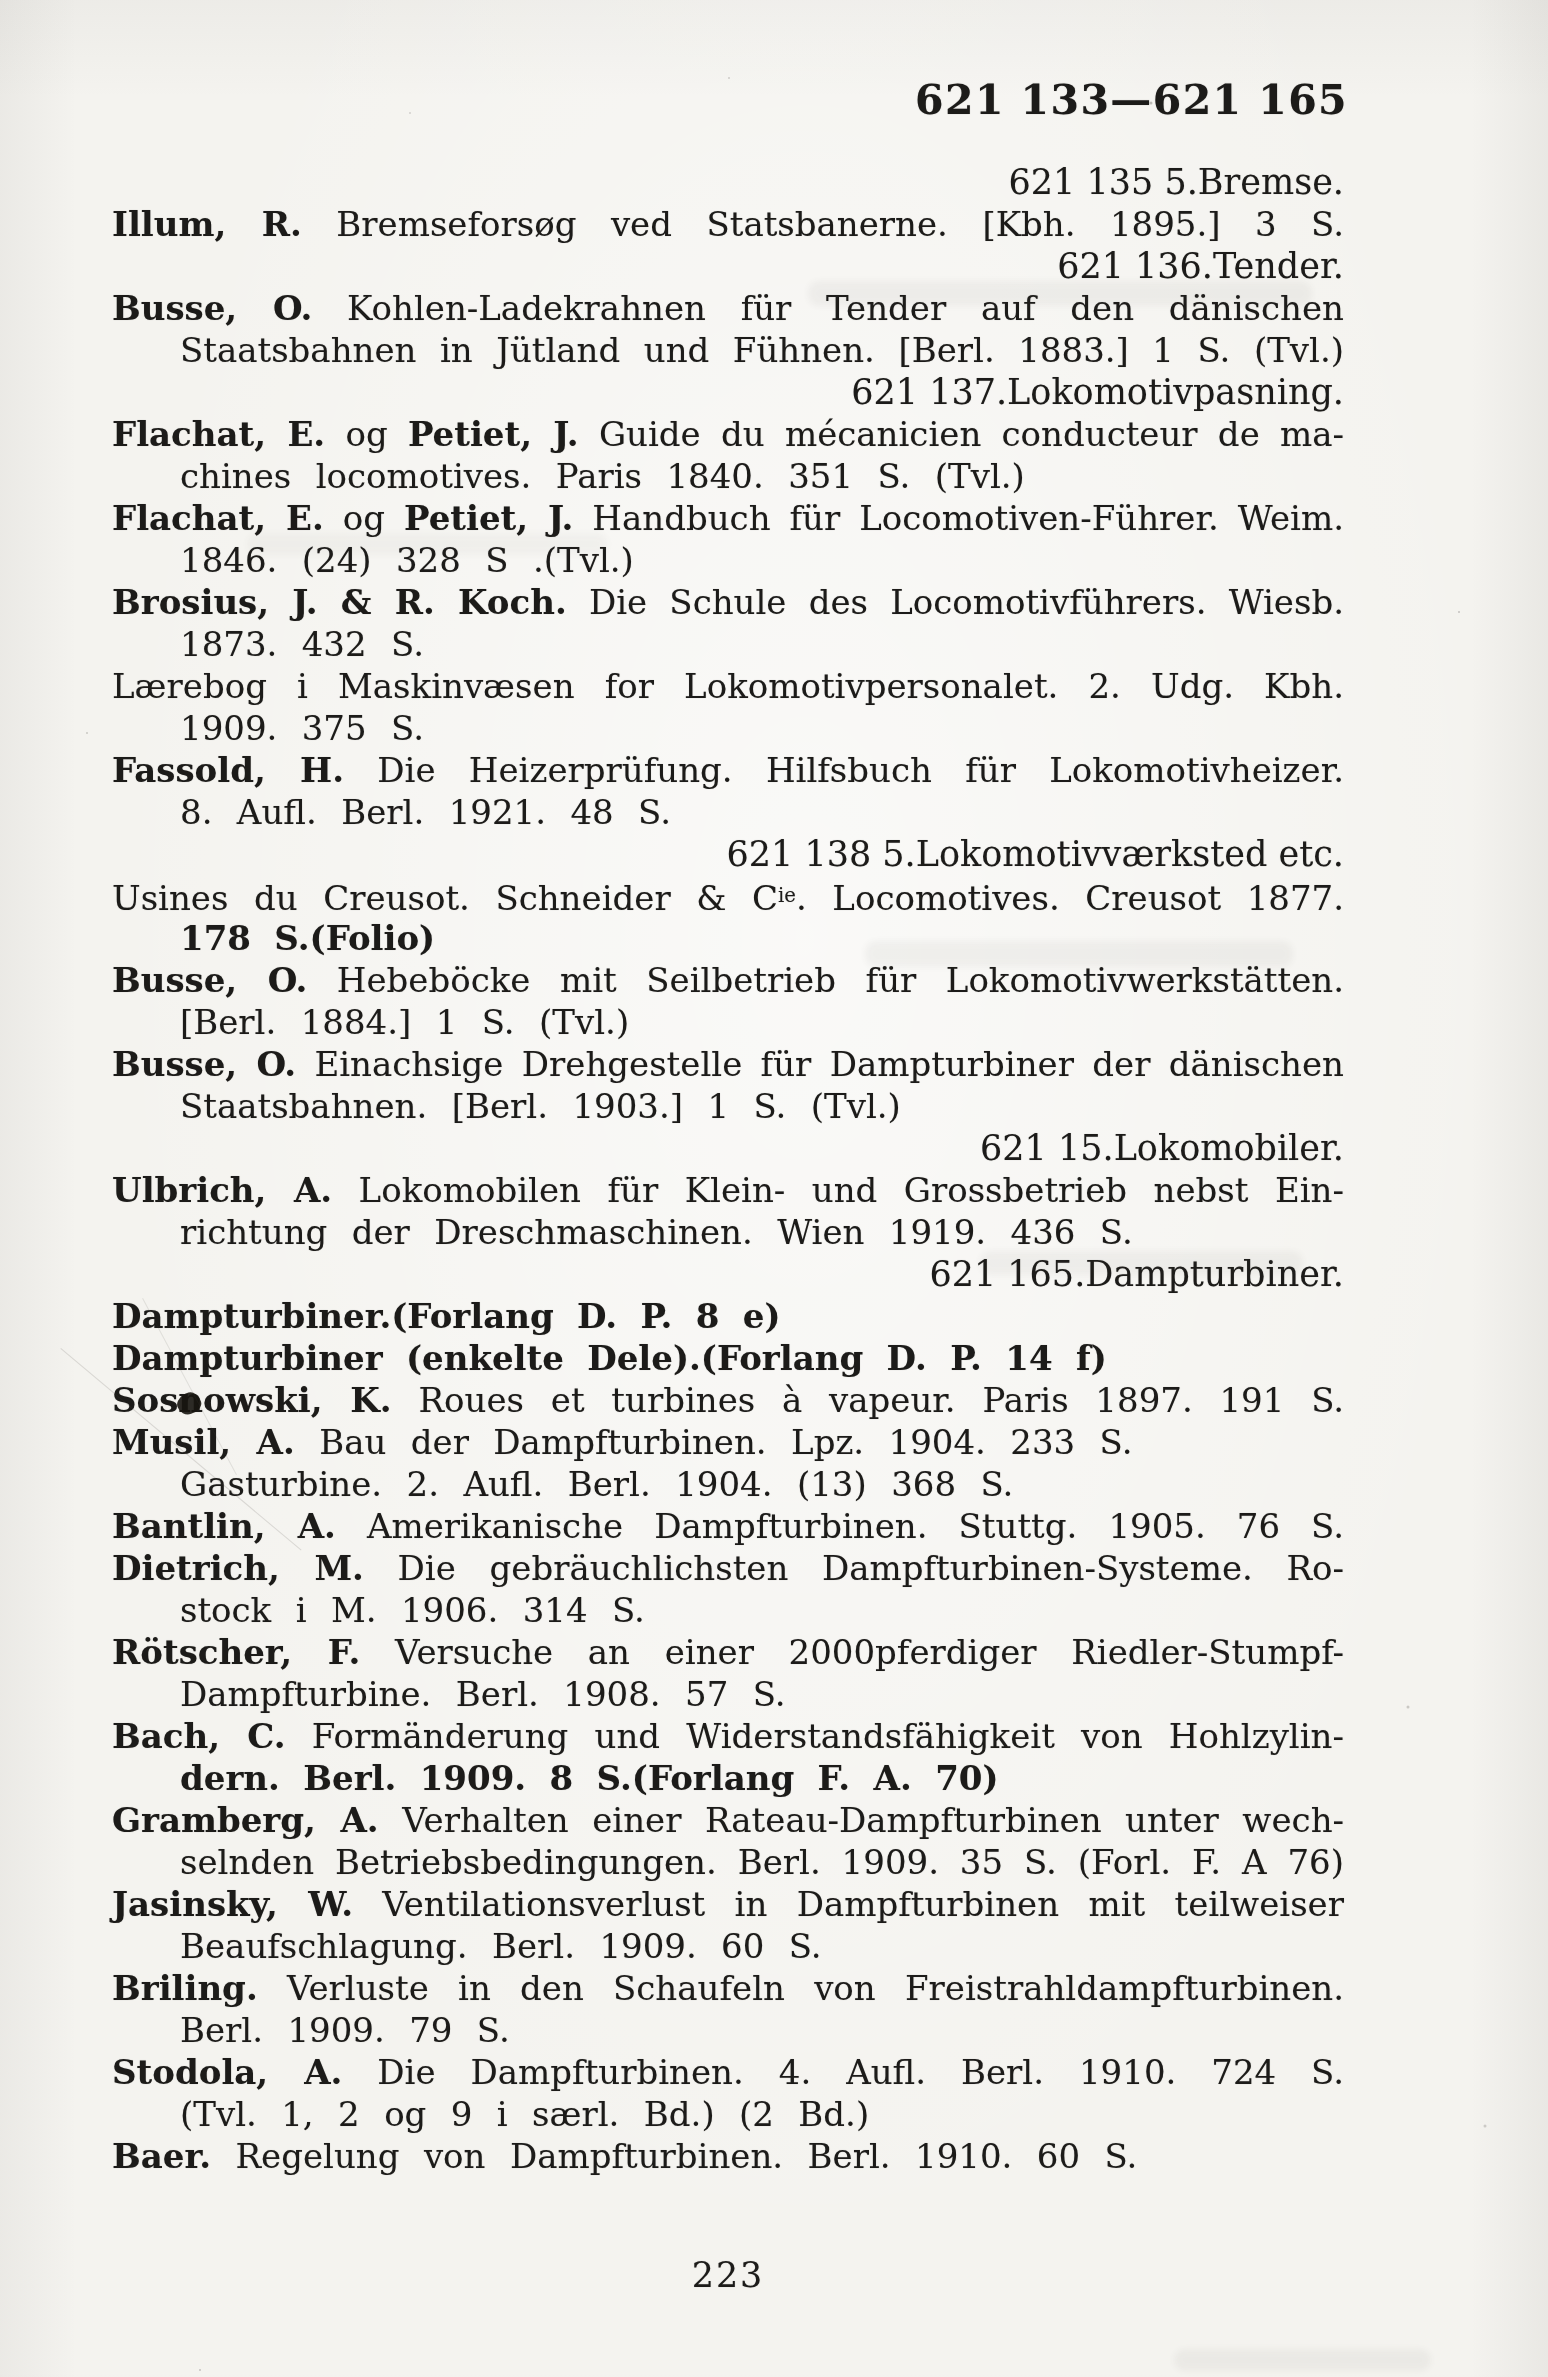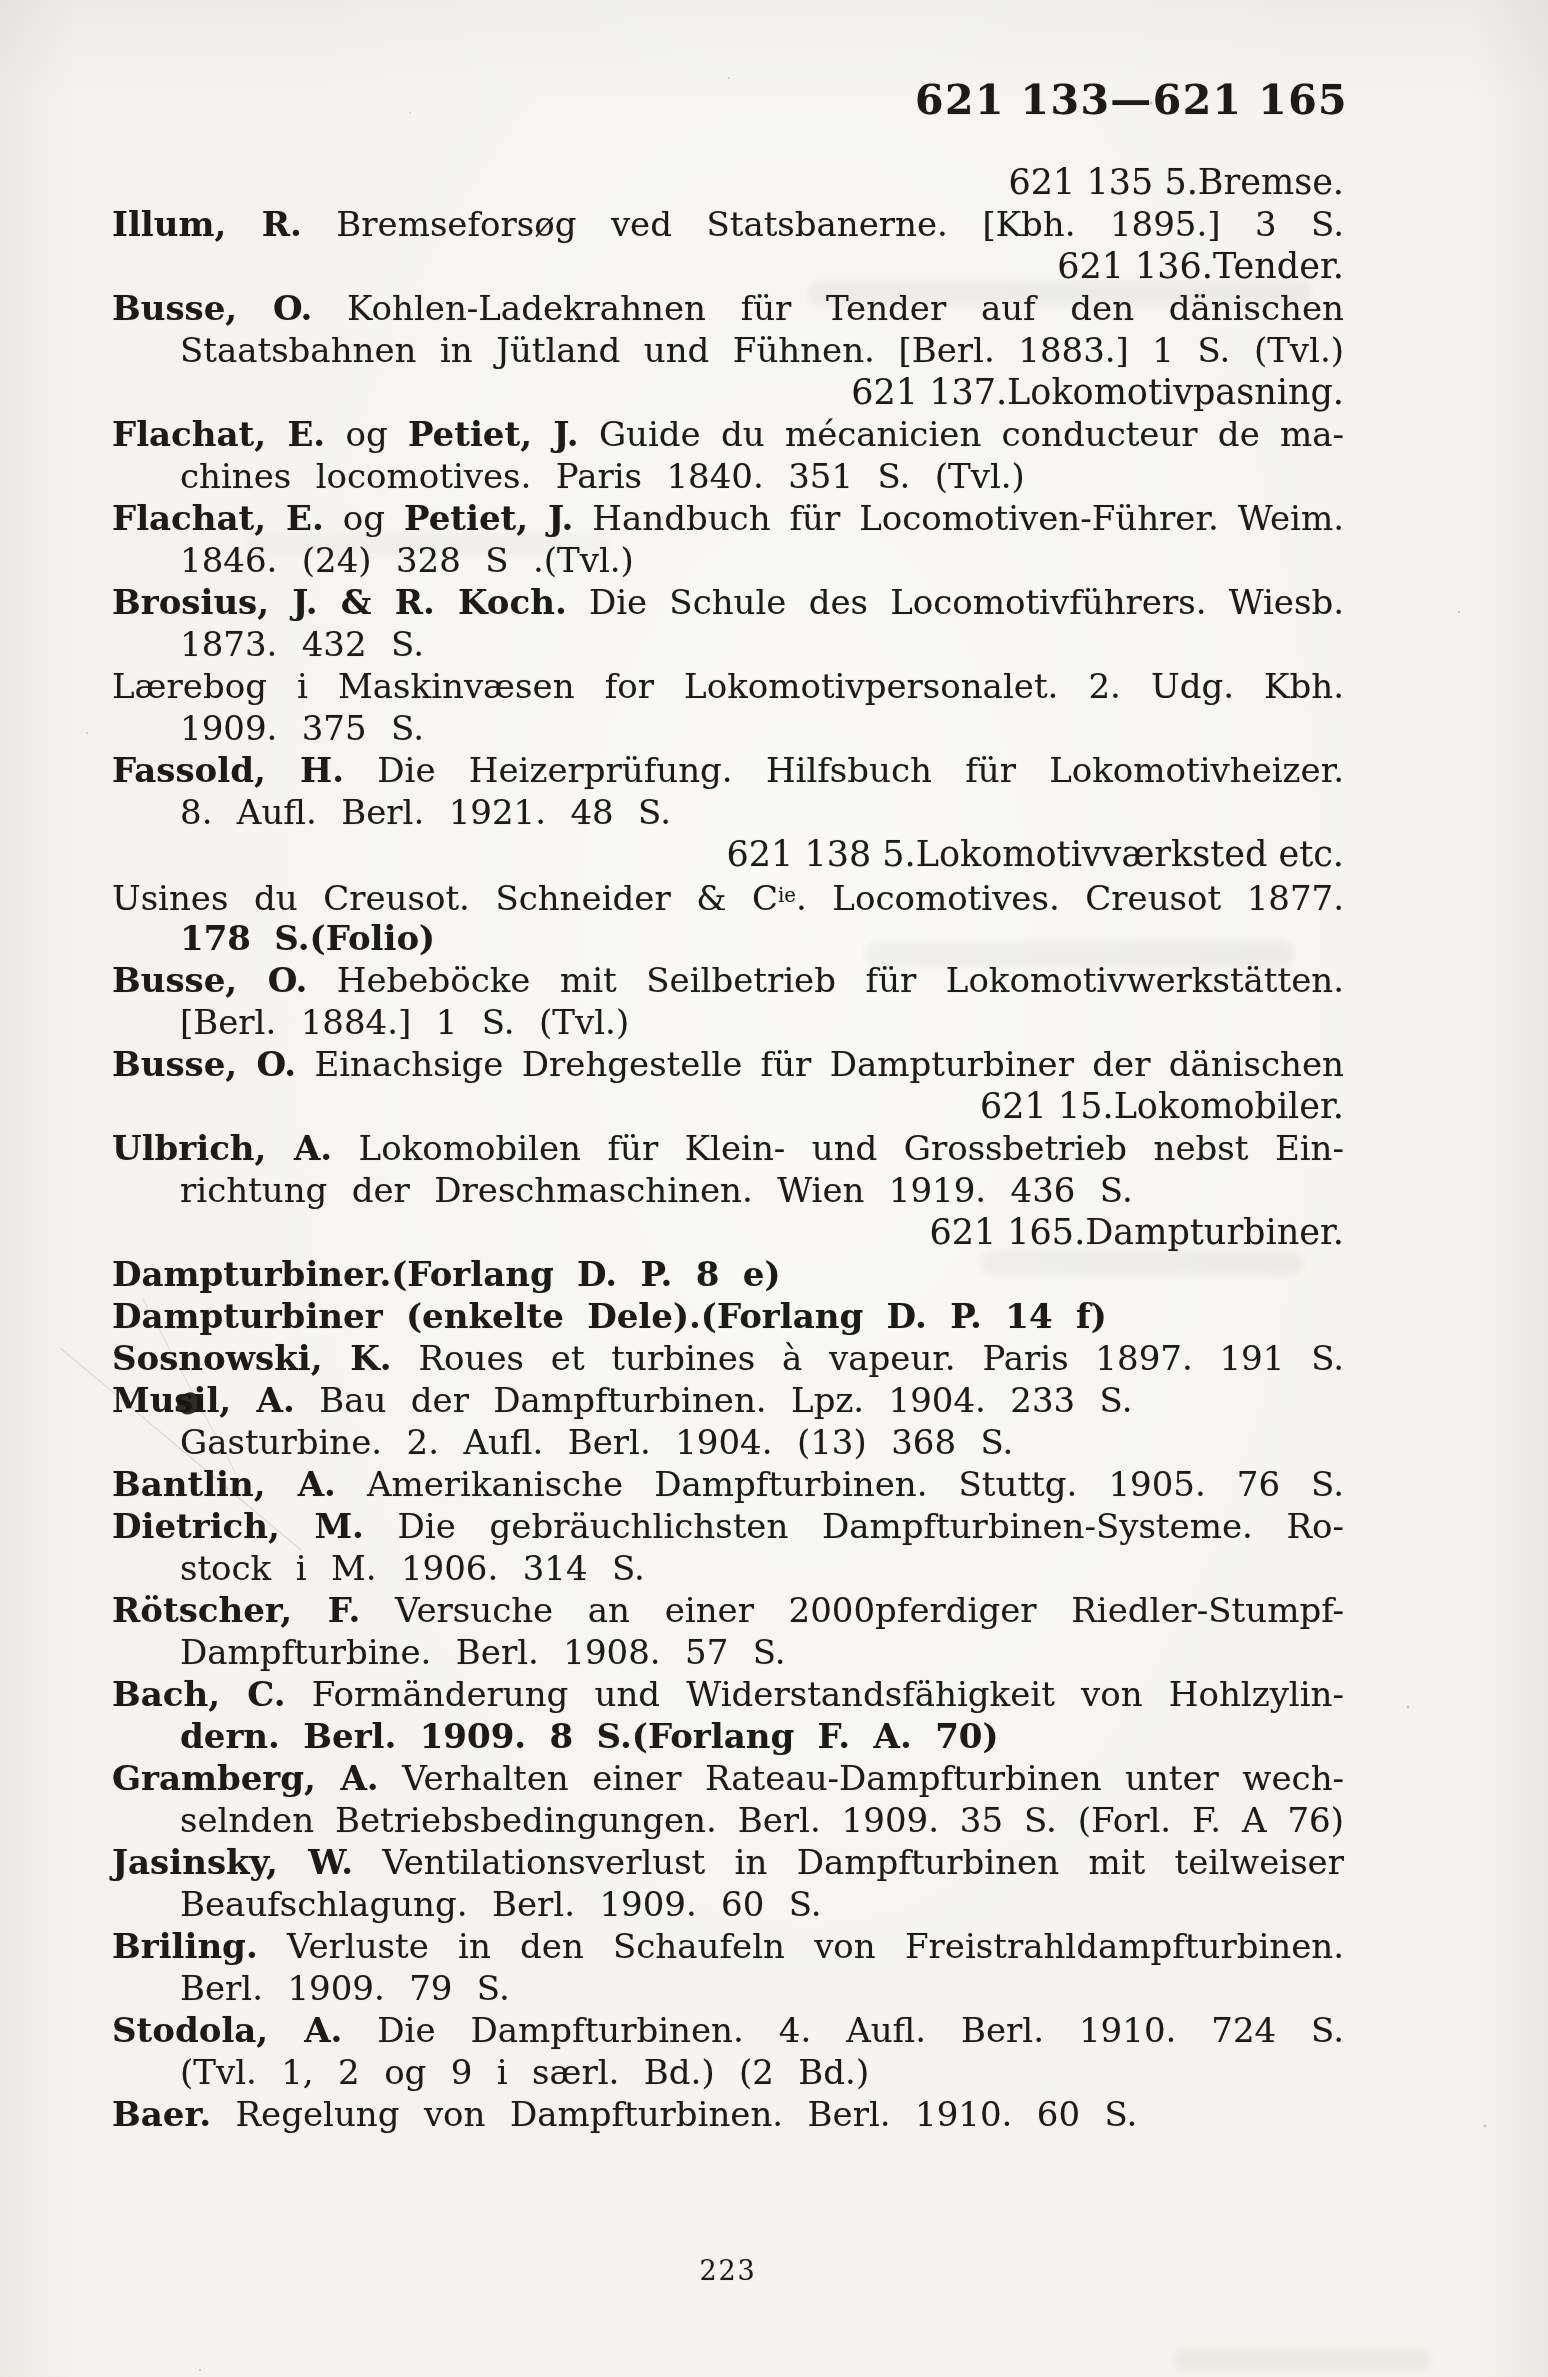--- a/index.html
+++ b/index.html
@@ -24,21 +24,21 @@
   .row { height:42px; line-height:42px; white-space:nowrap; text-shadow:0 0 1px rgba(25,24,22,0.28); }
   .sec { display:flex; justify-content:flex-end; font-weight:normal; font-size:35px;margin-left:42px; }
   .line { font-size:34px; word-spacing:0.40em; }
   .line .b { font-weight:bold; }
   .line.just { text-align:justify; text-align-last:justify; word-spacing:normal; }
   .line.indent { padding-left:68px; }
   .line.has-right { display:flex; justify-content:flex-start; word-spacing:0.34em;font-weight:bold; }
   .sup { font-size:0.58em; vertical-align:0.42em; }
   .page-number {
     position:absolute; top:2255px; left:112px; width:1232px;
-    text-align:center; font-size:27px; letter-spacing:1.9px;
+    text-align:center; font-size:35px; letter-spacing:1.9px;
     text-shadow:0 0 1px rgba(25,24,22,0.3);
   }
   .ink-blot {
     position:absolute; left:177px; top:1393px; width:24px; height:21px;
     background:#17150f; opacity:0.9;
     border-radius:62% 38% 55% 45% / 48% 60% 40% 52%;
     transform:rotate(-18deg);
   }
   .crease {
     position:absolute; left:61px; top:1348px; width:314px; height:1.4px;
@@ -104,20 +104,21 @@
         <span>Lokomotivværksted etc.</span>
       </div>
       <div class="row line just"><span class="line-left"><span class="r">Usines du Creusot. Schneider &amp; C</span><span class="r sup">ie</span><span class="r">. Locomotives. Creusot 1877.</span></span></div>
       <div class="row line indent has-right">
         <span class="line-left"><span class="r">178 S.</span></span>
         <span class="line-right">(Folio)</span>
       </div>
       <div class="row line just"><span class="line-left"><span class="b">Busse, O.</span> <span class="r">Hebeböcke mit Seilbetrieb für Lokomotivwerkstätten.</span></span></div>
       <div class="row line indent"><span class="line-left"><span class="r">[Berl. 1884.] 1 S. (Tvl.)</span></span></div>
       <div class="row line just"><span class="line-left"><span class="b">Busse, O.</span> <span class="r">Einachsige Drehgestelle für Dampturbiner der dänischen</span></span></div>
+      <div class="row line indent"><span class="line-left"><span class="r">Staatsbahnen. [Berl. 1903.] 1 S. (Tvl.)</span></span></div>
       <div class="row sec">
         <span>621 15.</span>
         <span>Lokomobiler.</span>
       </div>
       <div class="row line just"><span class="line-left"><span class="b">Ulbrich, A.</span> <span class="r">Lokomobilen für Klein- und Grossbetrieb nebst Ein-</span></span></div>
       <div class="row line indent"><span class="line-left"><span class="r">richtung der Dreschmaschinen. Wien 1919. 436 S.</span></span></div>
       <div class="row sec">
         <span>621 165.</span>
         <span>Dampturbiner.</span>
       </div>

